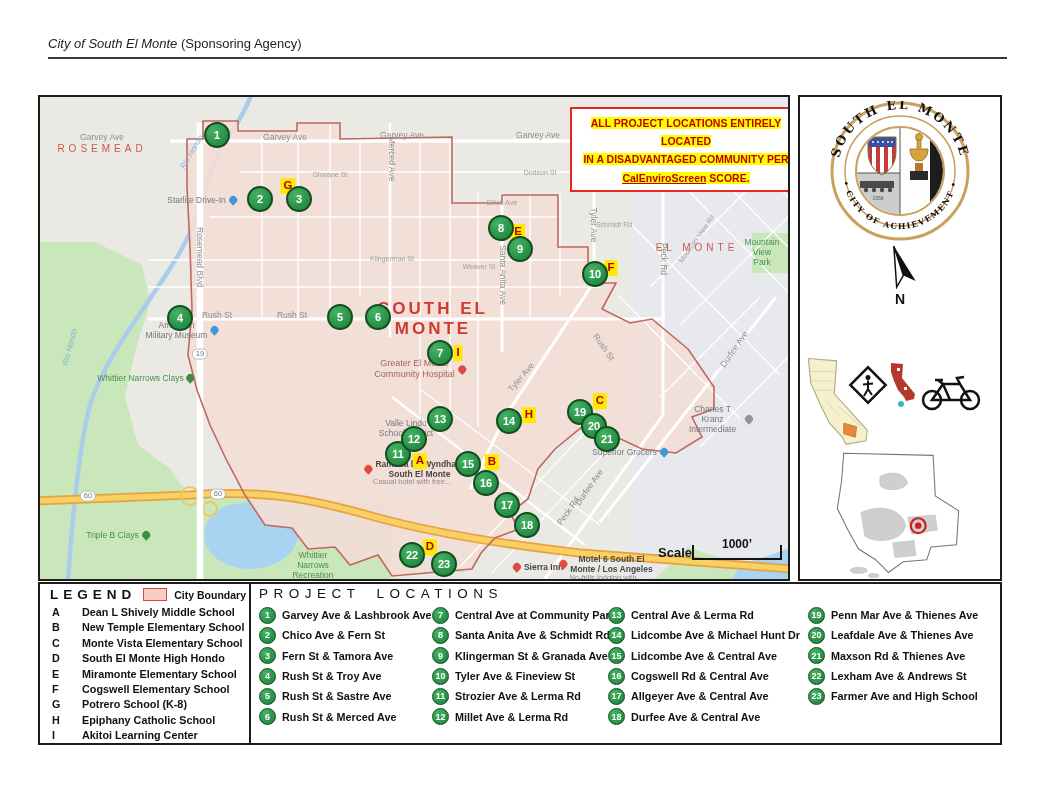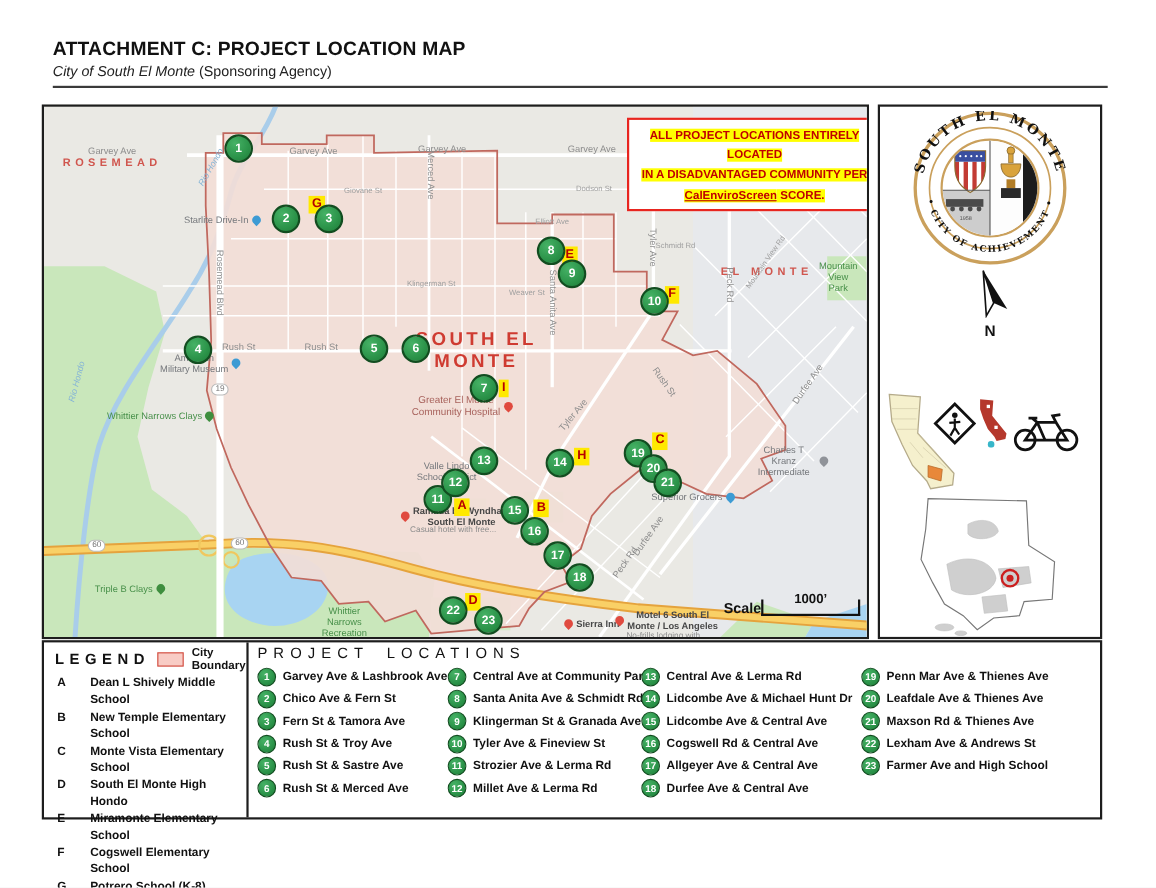--- a/index.html
+++ b/index.html
@@ -10,21 +10,21 @@
   .title-block h1{margin:0;font-size:17.5px;font-weight:bold;color:#111;letter-spacing:.2px;}
   .title-block .subtitle{margin-top:2px;font-size:13px;color:#222;}
   .title-block .subtitle i{font-style:italic;}
 
   
   .map-panel{position:absolute;left:38px;top:95px;width:752px;height:486px;border:2px solid #1d1d1d;box-sizing:border-box;background:#eae9e4;overflow:hidden;}
   .map-panel svg.geo{position:absolute;left:0;top:0;}
   .map-label{position:absolute;transform:translate(-50%,-50%);display:flex;align-items:center;gap:3px;white-space:pre-line;text-align:center;line-height:1.18;pointer-events:none;z-index:3;}
   .street{font-size:8.5px;color:#8d8d8d;}
   .tiny{font-size:7px;color:#a0a0a0;}
-  .area-label{font-size:10px;font-weight:bold;letter-spacing:4px;color:#d0564e;}
+  .area-label{font-size:10px;font-weight:normal;letter-spacing:4px;color:#d0564e;}
   .city-big{font-size:17px;font-weight:bold;letter-spacing:3px;color:#cf3b31;}
   .park-label{font-size:8.5px;color:#48904a;}
   .water-label{font-size:8px;font-style:italic;color:#85b4d6;}
   .poi-label{font-size:8.5px;color:#75787c;}
   .poi-red{font-size:9px;color:#a8625c;}
   .poi-dark{font-size:8.5px;color:#474747;font-weight:bold;}
   .poi-sub{font-size:7.5px;color:#8d8d8d;}
   .shield{font-size:7.5px;color:#777;background:#fff;border:1px solid #bbb;border-radius:7px;padding:0 3px;}
   .pin{width:8px;height:8px;border-radius:50% 50% 50% 0;transform:rotate(-45deg);display:inline-block;flex:none;}
   .pin-red{background:#e04a3f;}
@@ -57,21 +57,21 @@
   .side-caption{position:absolute;left:0;right:0;top:206px;text-align:center;}
   .side-caption div{font-size:12.5px;font-weight:bold;text-decoration:underline;color:#111;line-height:1.35;}
   .ca-map{position:absolute;left:2px;top:258px;}
   .ped-sign{position:absolute;left:48px;top:268px;}
   .red-ca{position:absolute;left:88px;top:264px;}
   .bike-icon{position:absolute;left:120px;top:276px;}
   .la-map{position:absolute;left:28px;top:352px;}
 
   
   .bottom-panel{position:absolute;left:38px;top:582px;width:964px;height:163px;border:2px solid #1d1d1d;box-sizing:border-box;display:flex;background:#fff;}
-  .legend-col{width:186px;flex:none;border-right:2px solid #1d1d1d;padding:3px 0 0 10px;box-sizing:border-box;}
+  .legend-col{width:211px;flex:none;border-right:2px solid #1d1d1d;padding:3px 0 0 10px;box-sizing:border-box;}
   .legend-header{display:flex;align-items:center;gap:7px;}
   .legend-title{font-size:13.5px;font-weight:bold;letter-spacing:5px;color:#111;}
   .swatch{width:22px;height:11px;background:#f8ccc5;border:1.5px solid #d04a3e;flex:none;}
   .boundary-label{font-size:10.5px;font-weight:bold;color:#111;}
   .legend-items{margin-top:3px;}
   .legend-row{display:flex;font-size:10.8px;font-weight:bold;color:#111;line-height:15.4px;}
   .legend-row .k{width:30px;flex:none;padding-left:2px;}
   .loc-col{flex:1;padding:2px 0 0 8px;box-sizing:border-box;}
   .loc-title{font-size:13.5px;font-weight:normal;letter-spacing:5.5px;word-spacing:7px;color:#111;}
   .loc-grid{display:grid;grid-template-columns:173px 176px 200px 1fr;margin-top:4px;}
@@ -84,21 +84,20 @@
   
   .footer{position:absolute;left:38px;right:38px;top:762px;border-top:2px solid #2a2a2a;padding-top:6px;text-align:right;font-size:11px;color:#333;}
   .footer .sep{margin:0 14px;color:#333;}
 </style>
 </head>
 <body>
 
 <div class="page">
 
   <div class="title-block">
-    <h1>ATTACHMENT C: PROJECT LOCATION MAP</h1>
     <div class="subtitle"><i>City of South El Monte</i><span> (Sponsoring Agency)</span></div>
   </div>
 
   <div class="map-panel">
     <svg class="geo" width="748" height="482" viewBox="0 0 748 482">
       <rect x="0" y="0" width="748" height="482" fill="#eae9e4"></rect>
       <rect x="590" y="0" width="158" height="482" fill="#e7e9ec"></rect>
 
       <g fill="#c9e7bb" stroke="none">
         <path d="M0,145 L55,145 L102,168 L110,205 L95,255 L85,300 L98,348 L130,372 L150,400 L150,482 L0,482 Z"></path>

